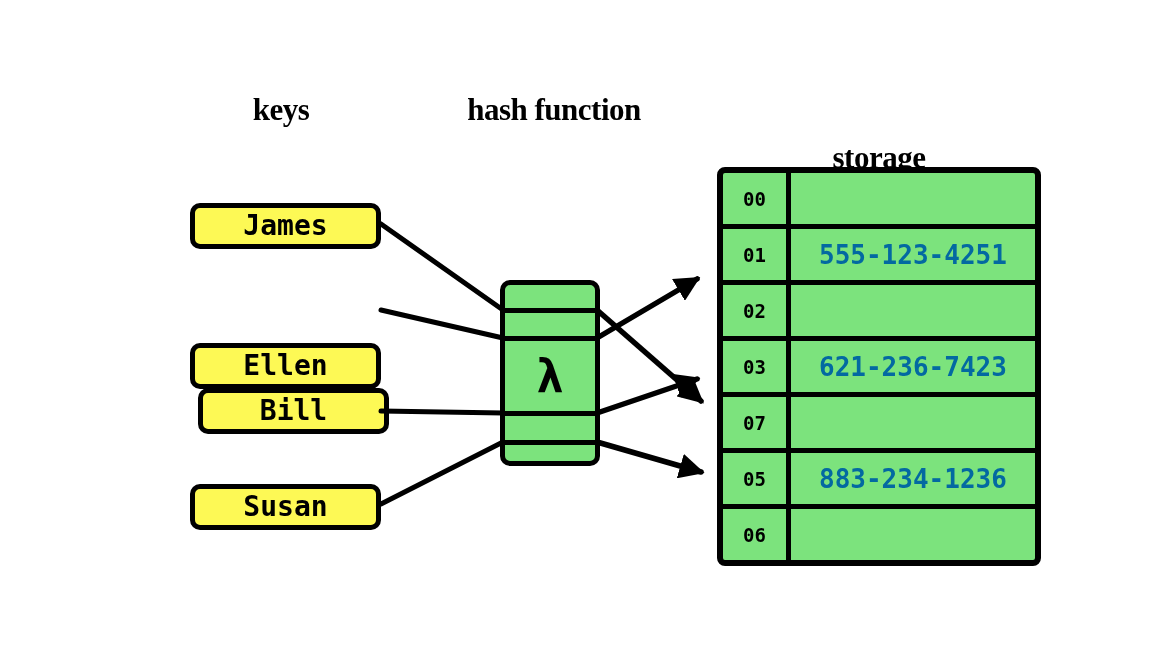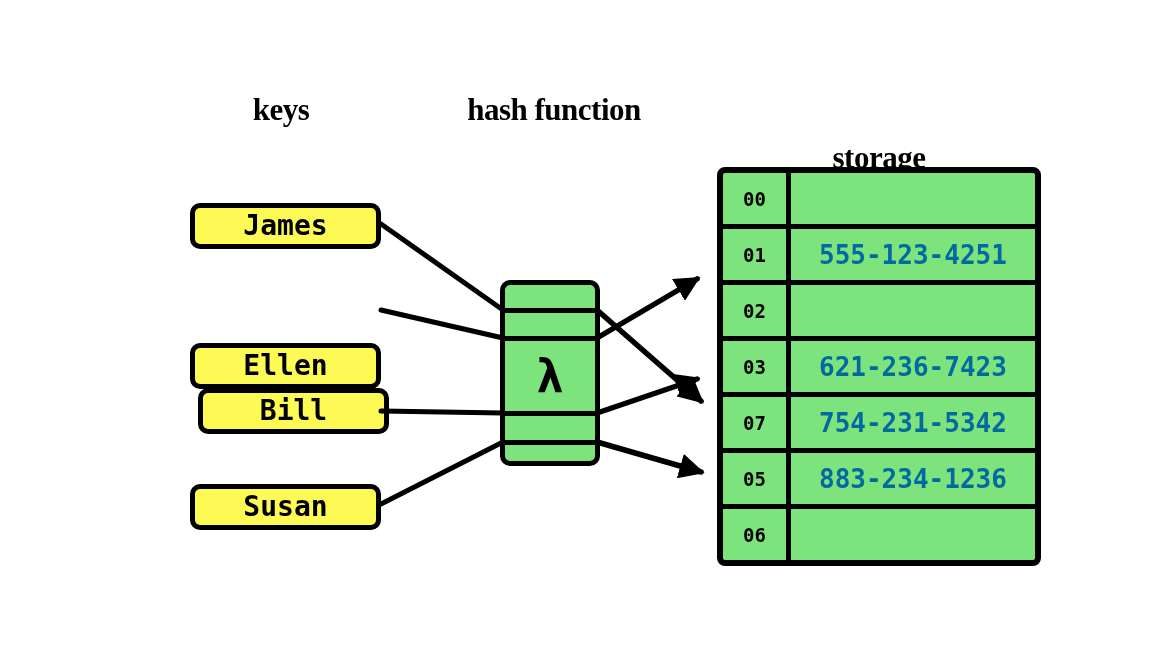--- a/index.html
+++ b/index.html
@@ -192,21 +192,20 @@
     <div class="srow">
       <div class="idx">02</div>
       <div class="val"></div>
     </div>
     <div class="srow">
       <div class="idx">03</div>
       <div class="val">621-236-7423</div>
     </div>
     <div class="srow">
       <div class="idx">07</div>
-      <div class="val">754-231-5342</div>
     </div>
     <div class="srow">
       <div class="idx">05</div>
       <div class="val">883-234-1236</div>
     </div>
     <div class="srow">
       <div class="idx">06</div>
       <div class="val"></div>
     </div>
   </div>

